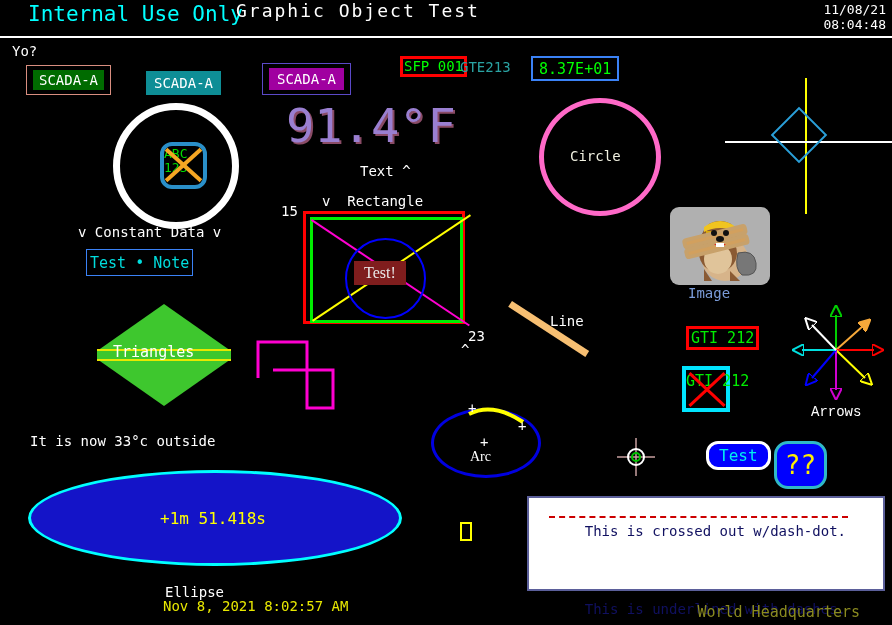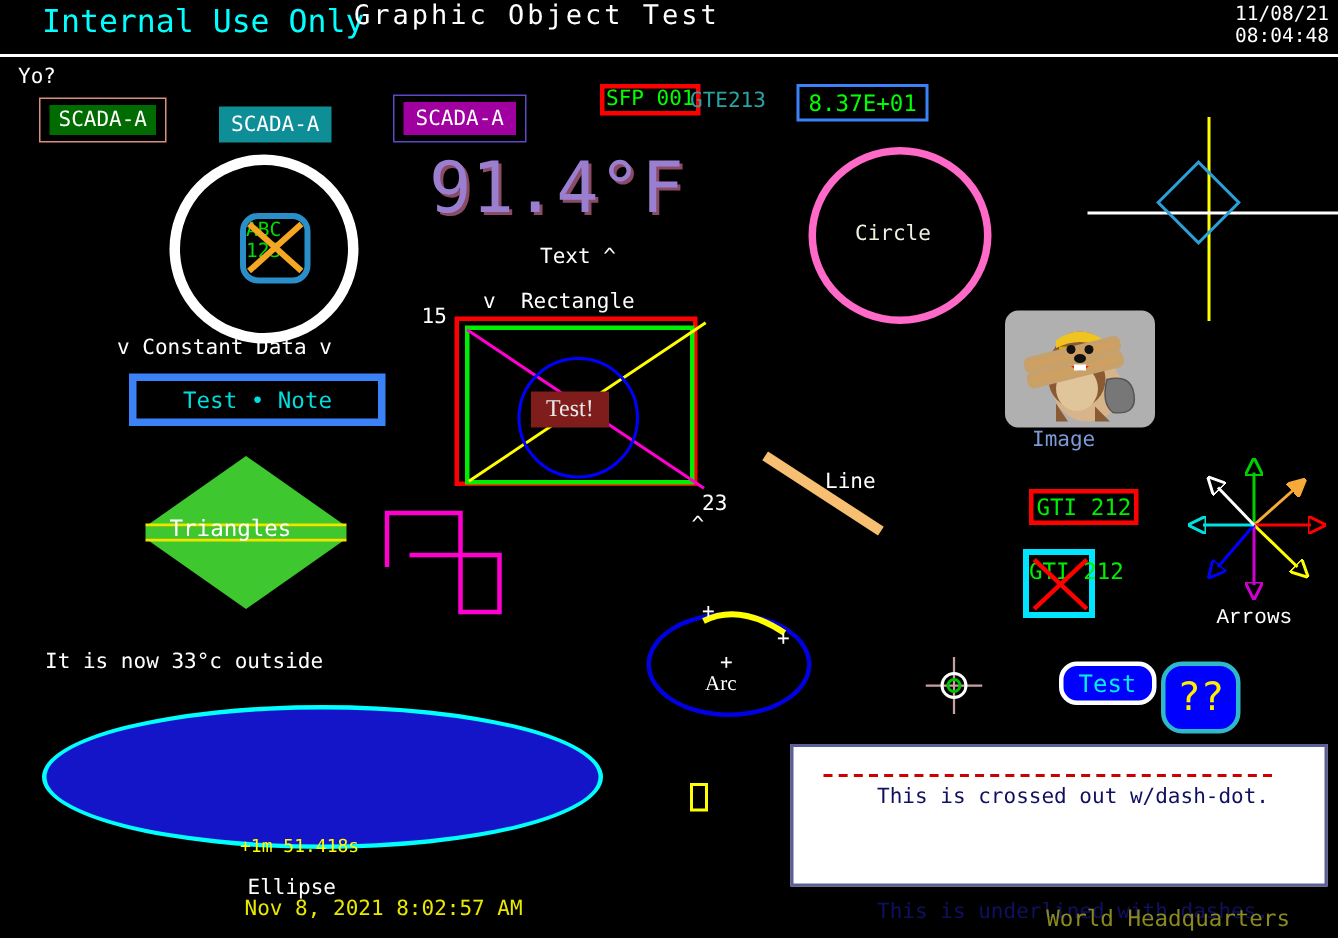--- a/index.html
+++ b/index.html
@@ -42,21 +42,21 @@
   #white-circle { left:113px; top:103px; width:126px; height:126px;
                   border:7px solid #ffffff; border-radius:50%; }
   #abc-box { left:160px; top:142px; width:47px; height:47px;
              border:4px solid #2a8fc8; border-radius:12px; background:#000; }
   #abc-txt { left:164px; top:147px; color:#00dd00; font-size:13px; line-height:14px; white-space:pre; }
   .xline { background:#f5a623; height:4px; }
   #abc-x1 { left:160px; top:163px; width:47px; transform:rotate(42deg); }
   #abc-x2 { left:160px; top:163px; width:47px; transform:rotate(-42deg); }
 
   #const-data { left:78px; top:224px; color:#ffffff; font-size:14px; }
-  #note-box { left:86px; top:249px; border:5px solid #3b82f6; padding:3px 31px; }
+  #note-box { left:86px; top:249px; border:1px solid #3b82f6; padding:3px 3px; }
   #note-txt { color:#00dddd; font-size:15px; white-space:pre; }
 
   
   #rect-red { left:303px; top:211px; width:162px; height:113px; border:3px solid #ff0000; }
   #rect-green { left:310px; top:217px; width:153px; height:106px; border:3px solid #00ee00; }
   .diag { height:2px; transform-origin:0 0; }
   #diag-mag1 { left:312px; top:219px; width:190px; background:#ff00d0; transform:rotate(33.8deg); }
   #diag-yel1 { left:312px; top:320px; width:190px; background:#ffff00; transform:rotate(-33.8deg); }
   #rect-circle { left:345px; top:238px; width:81px; height:81px;
                  border:2px solid #0000ff; border-radius:50%; }
@@ -129,21 +129,21 @@
   #pill { left:706px; top:441px; background:#0000ff; border:3px solid #ffffff;
           border-radius:12px; padding:2px 10px; }
   #pill-txt { color:#00eeee; font-size:16px; }
   #qq { left:774px; top:441px; width:53px; height:48px; background:#0000ff;
         border:3px solid #2fb9c8; border-radius:14px; }
   #qq-txt { color:#ffee00; font-size:26px; line-height:42px; text-align:center; }
 
   
   #big-ellipse { left:28px; top:470px; width:374px; height:96px;
                  background:#1414c8; border:3px solid #00ffff; border-radius:50%; }
-  #big-ellipse-txt { left:160px; top:509px; color:#ffff00; font-size:12px;margin-top:48px; }
+  #big-ellipse-txt { left:160px; top:509px; color:#ffff00; font-size:16px; }
   #outside-txt { left:30px; top:433px; color:#ffffff; font-size:14px; }
   #ellipse-label { left:165px; top:584px; color:#ffffff; font-size:14px; }
   #ellipse-date { left:163px; top:598px; color:#e8e800; font-size:14px; }
 
   
   #small-rect { left:460px; top:522px; width:12px; height:19px; border:2px solid #ffff00; }
 
   
   #deco-box { left:527px; top:496px; width:358px; height:95px;
               background:#ffffff; border:2px solid #5b5f9a; padding:6px 10px; }

